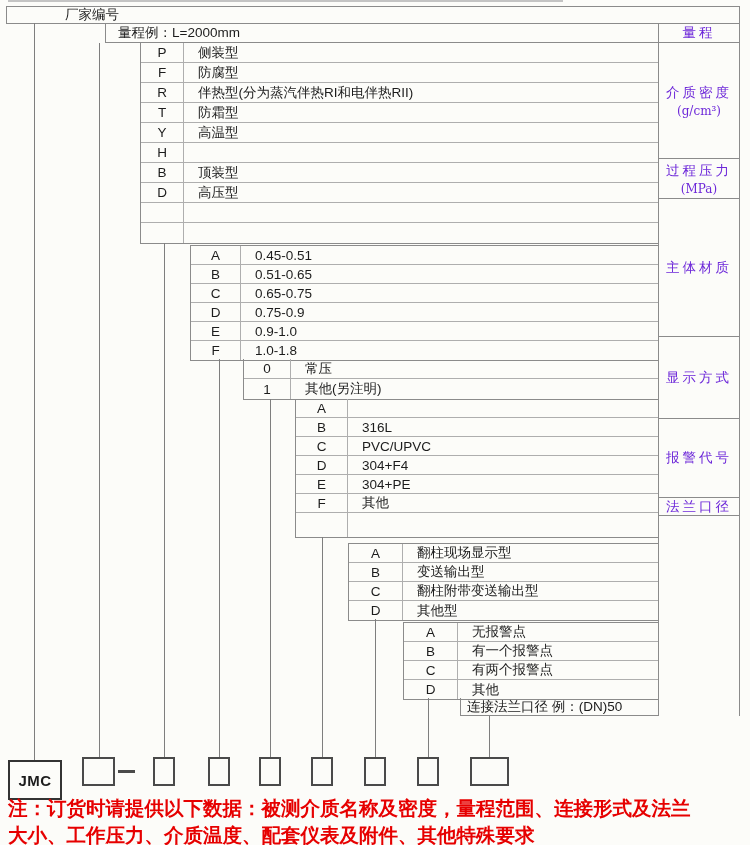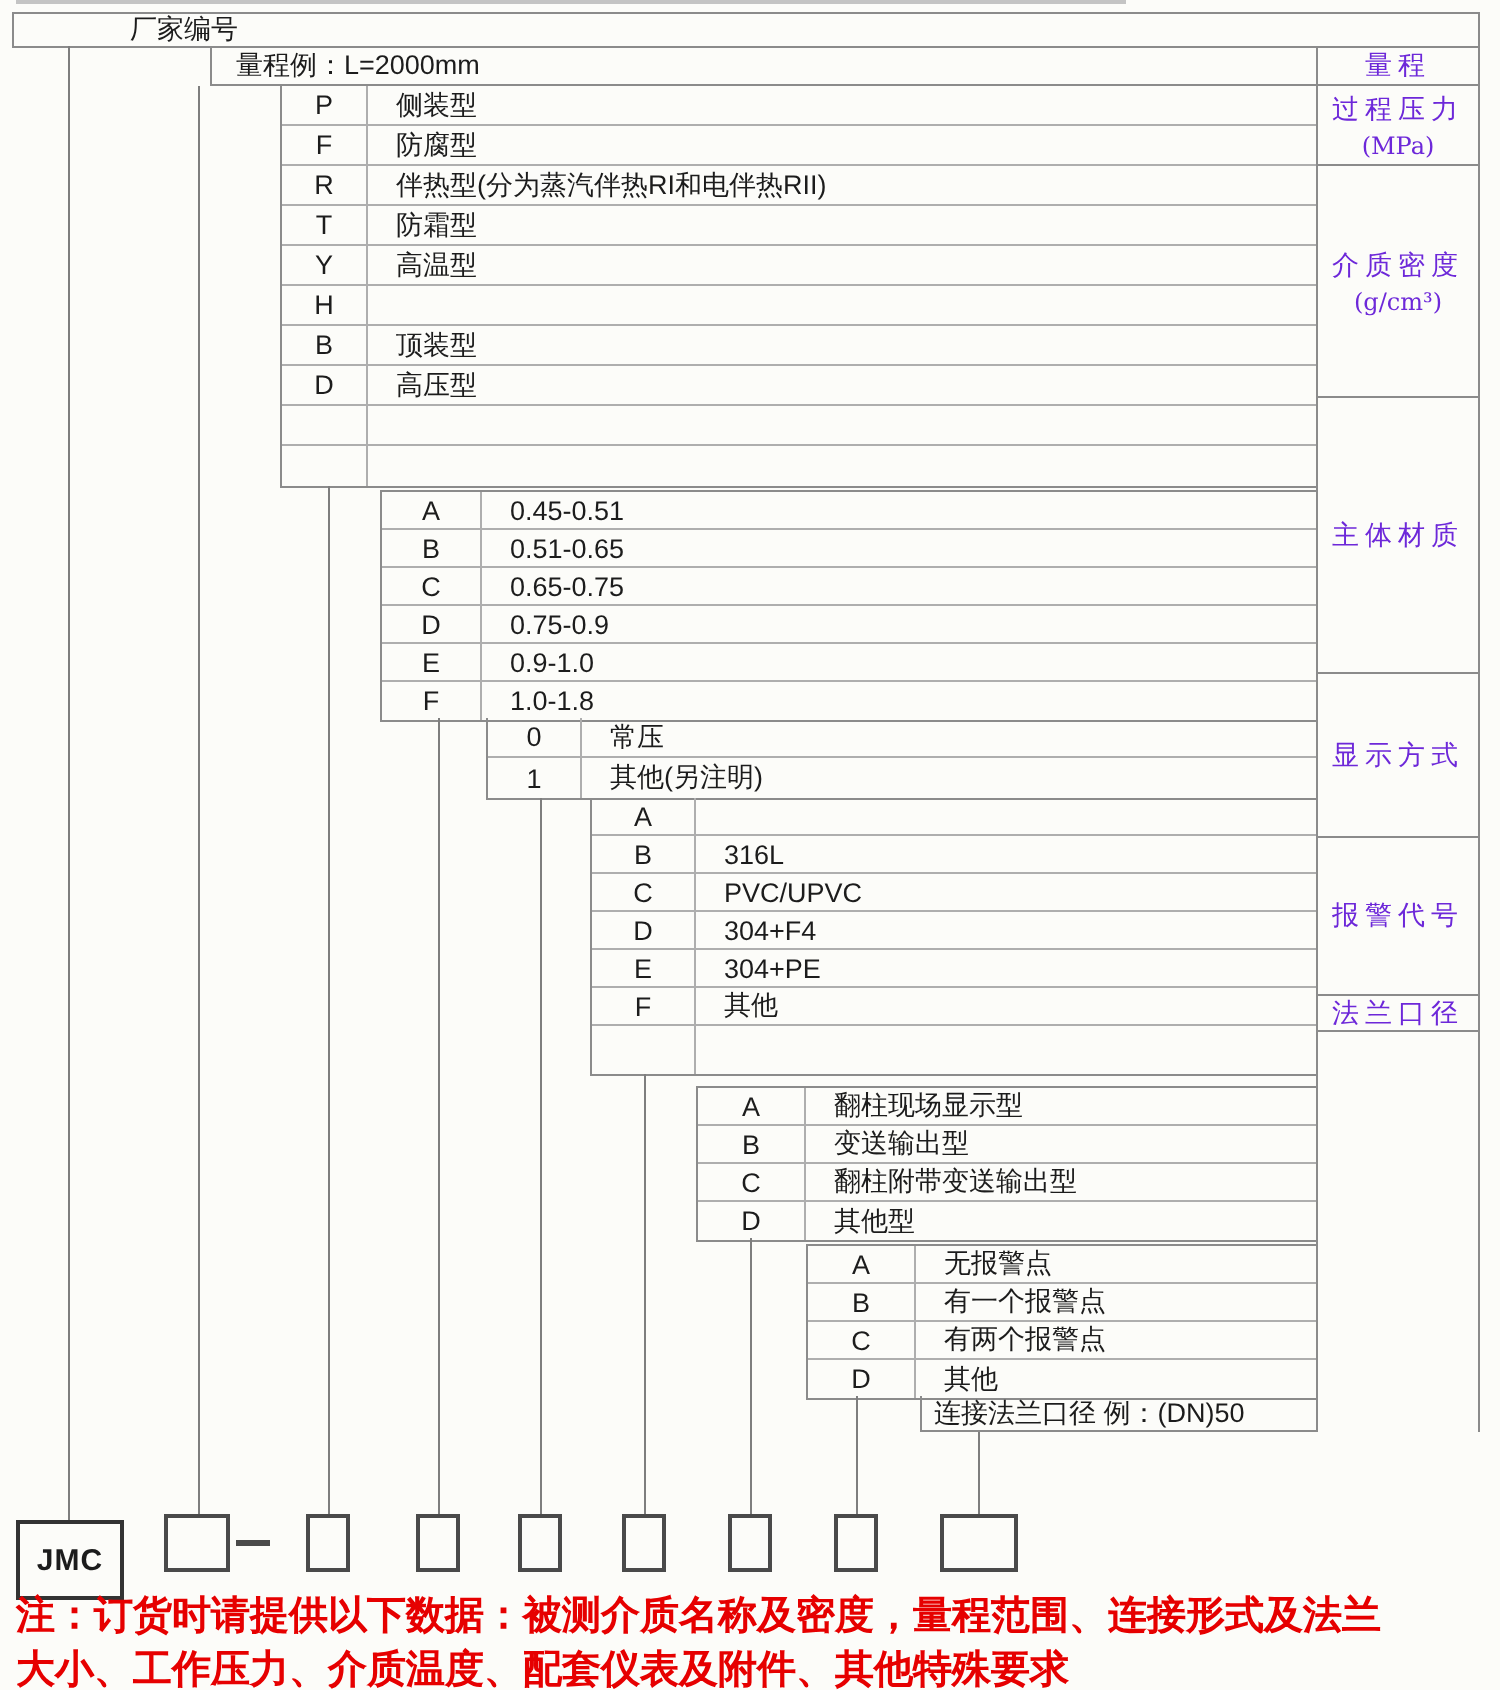--- a/index.html
+++ b/index.html
@@ -237,27 +237,27 @@
   </div>
 
   <div class="abs flange-row">
     <span>连接法兰口径 例：(DN)50</span>
   </div>
 
   <div class="abs label-col">
     <div class="lcell" style="height:20px">
         <span>量程</span>
       </div>
+    <div class="lcell" style="height:116px">
+        <span>介质密度</span>
+        <span class="unit">(g/cm³)</span>
+      </div>
     <div class="lcell" style="height:40px">
         <span>过程压力</span>
         <span class="unit">(MPa)</span>
-      </div>
-    <div class="lcell" style="height:116px">
-        <span>介质密度</span>
-        <span class="unit">(g/cm³)</span>
       </div>
     <div class="lcell" style="height:138px">
         <span>主体材质</span>
       </div>
     <div class="lcell" style="height:82px">
         <span>显示方式</span>
       </div>
     <div class="lcell" style="height:79px">
         <span>报警代号</span>
       </div>

